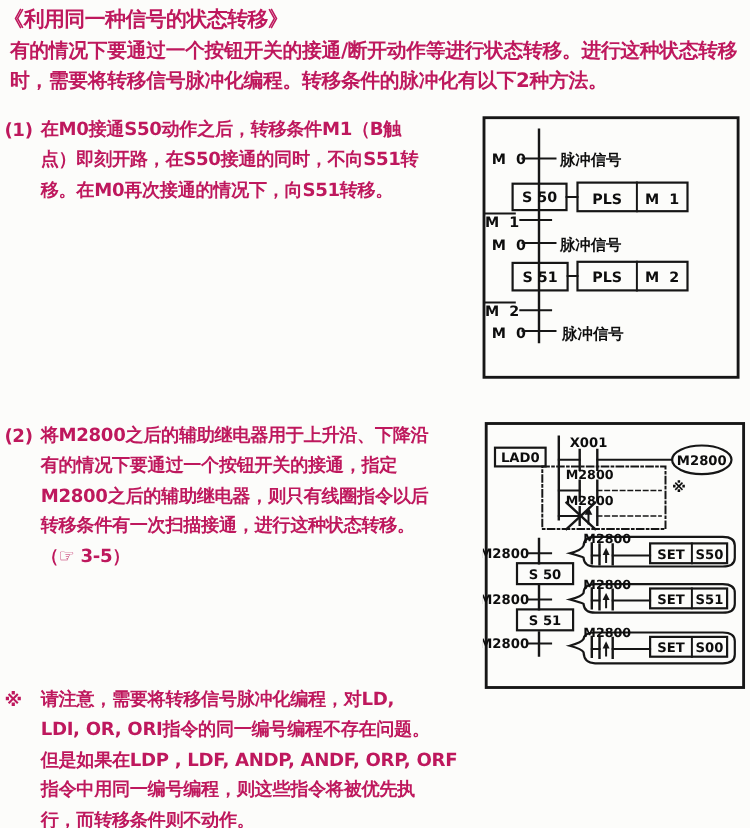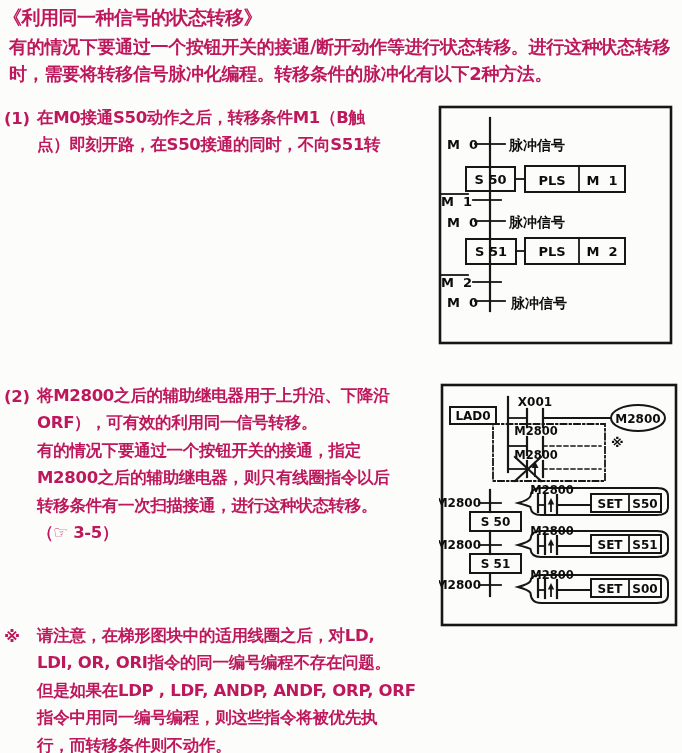--- a/index.html
+++ b/index.html
@@ -43,39 +43,39 @@
   <div class="intro">
     <div class="line">有的情况下要通过一个按钮开关的接通/断开动作等进行状态转移。进行这种状态转移</div>
     <div class="line">时，需要将转移信号脉冲化编程。转移条件的脉冲化有以下2种方法。</div>
   </div>
 
   <div class="block" id="section1">
     <span class="marker">(1)</span>
     <div class="lines">
       <div class="line">在M0接通S50动作之后，转移条件M1（B触</div>
       <div class="line">点）即刻开路，在S50接通的同时，不向S51转</div>
+      <div class="line">移。在M0再次接通的情况下，向S51转移。</div>
     </div>
   </div>
 
   <div class="block" id="section2">
     <span class="marker">(2)</span>
     <div class="lines">
       <div class="line">将M2800之后的辅助继电器用于上升沿、下降沿</div>
-      <div class="line">ORF），可有效的利用同一信号转移。</div>
       <div class="line">有的情况下要通过一个按钮开关的接通，指定</div>
       <div class="line">M2800之后的辅助继电器，则只有线圈指令以后</div>
       <div class="line">转移条件有一次扫描接通，进行这种状态转移。</div>
       <div class="line">（☞ 3-5）</div>
     </div>
   </div>
 
   <div class="block" id="note">
     <span class="marker">※</span>
     <div class="lines">
-      <div class="line">请注意，在梯形图块中的适用线圈之后，对LD,</div>
+      <div class="line">请注意，需要将转移信号脉冲化编程，对LD,</div>
       <div class="line">LDI, OR, ORI指令的同一编号编程不存在问题。</div>
       <div class="line">但是如果在LDP , LDF, ANDP, ANDF, ORP, ORF</div>
       <div class="line">指令中用同一编号编程，则这些指令将被优先执</div>
       <div class="line">行，而转移条件则不动作。</div>
     </div>
   </div>
 
   <div class="diag" id="diagram1">
     <svg viewBox="0 0 238 243" width="238" height="243">
       <rect class="bd" x="3" y="3" width="231" height="236"></rect>

